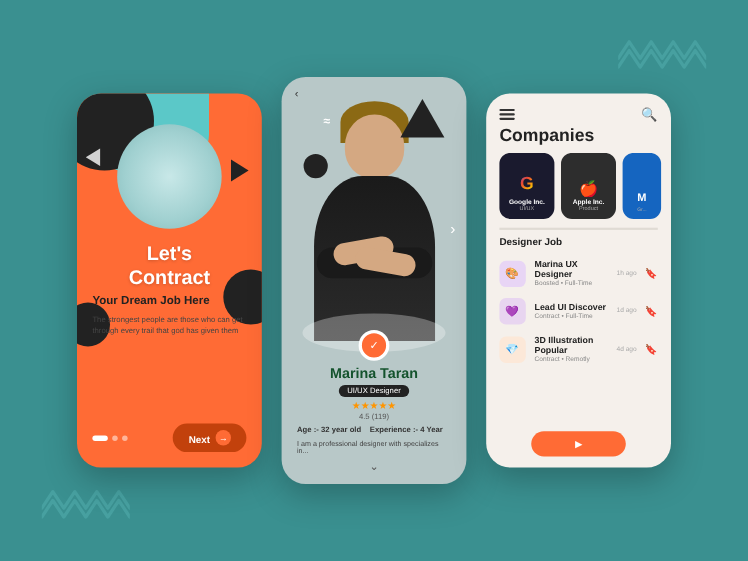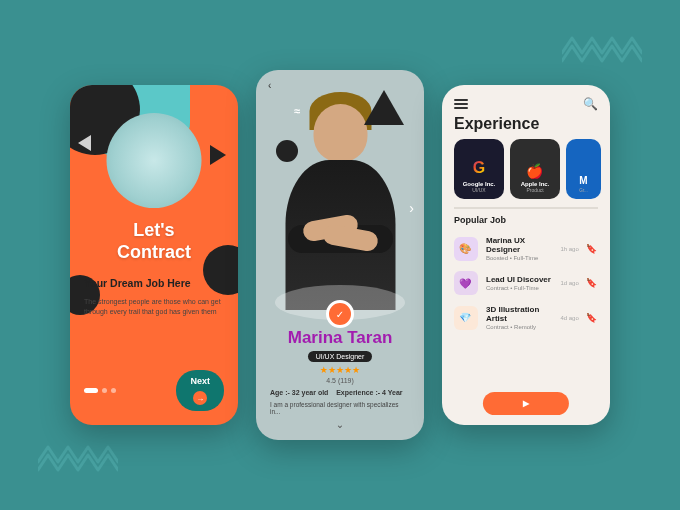--- a/index.html
+++ b/index.html
@@ -100,21 +100,21 @@
       font-weight: 700;
       color: white;
       text-align: center;
       line-height: 1.2;
       text-shadow: 0 1px 3px rgba(0,0,0,0.2);
     }
     .phone1-subtitle {
       font-size: 10.5px;
       font-weight: 700;
       color: #222;
-      margin-top: 14px;
+      margin-top: 4px;
       text-align: left;
       line-height: 1.3;
     }
     .phone1-desc {
       font-size: 7px;
       color: #444;
       margin-top: 6px;
       line-height: 1.4;
     }
 
@@ -138,32 +138,31 @@
       height: 5px;
       border-radius: 50%;
       background: rgba(255,255,255,0.5);
     }
     .dot.active {
       background: white;
       width: 14px;
       border-radius: 3px;
     }
     .phone1-next-btn {
-      background: #0f766e;
+      background: #c2410c;
       color: white;
       border: none;
       border-radius: 20px;
       padding: 6px 14px;
       font-size: 9px;
       display: flex;
-      align-items: center;
+      align-items: flex-end;
       gap: 5px;
       cursor: pointer;
       font-weight: 600;
-      flex-direction: column;
     }
     .arrow-right {
       width: 14px;
       height: 14px;
       background: #ff6b35;
       border-radius: 50%;
       display: flex;
       align-items: center;
       justify-content: center;
       font-size: 8px;
@@ -259,23 +258,23 @@
 
     .phone2-info {
       position: absolute;
       bottom: 10px;
       left: 0;
       right: 0;
       padding: 0 14px;
       z-index: 5;
     }
     .phone2-name {
-      font-size: 17px;
+      font-size: 13px;
       font-weight: 700;
-      color: #a21caf;
+      color: #14532d;
       text-align: center;
     }
     .phone2-role-badge {
       background: #222;
       color: white;
       font-size: 7px;
       padding: 2px 8px;
       border-radius: 10px;
       display: inline-block;
       margin: 4px auto;
@@ -555,42 +554,42 @@
   <div class="phone3">
     <div class="phone3-header">
       <div class="hamburger-icon">
         <div class="hamburger-line"></div>
         <div class="hamburger-line"></div>
         <div class="hamburger-line"></div>
       </div>
       <div style="font-size:12px;color:#333;">🔍</div>
     </div>
 
-    <div class="phone3-title">Experience</div>
+    <div class="phone3-title">Companies</div>
 
     <div class="companies-row">
       <div class="company-card google">
         <div class="company-logo" style="color:white;font-weight:700;font-size:16px;background:linear-gradient(135deg,#4285f4,#ea4335,#fbbc05,#34a853);-webkit-background-clip:text;-webkit-text-fill-color:transparent;padding:2px;">G</div>
         <div class="company-name">Google Inc.</div>
         <div class="company-type">UI/UX</div>
       </div>
       <div class="company-card apple">
         <div class="company-logo" style="color:white;font-size:14px;">🍎</div>
         <div class="company-name">Apple Inc.</div>
         <div class="company-type">Product</div>
       </div>
       <div class="company-card other" style="background:#1565c0;width:35px;">
         <div class="company-logo" style="color:white;font-size:10px;font-weight:700;">M</div>
         <div class="company-type" style="font-size:4.5px;">Gr...</div>
       </div>
     </div>
 
     <div class="phone3-divider"></div>
 
-    <div class="popular-label">Popular Job</div>
+    <div class="popular-label">Designer Job</div>
 
     <div class="job-item">
       <div class="job-icon purple">🎨</div>
       <div class="job-info">
         <div class="job-title">Marina UX Designer</div>
         <div class="job-tags">Boosted  •  Full-Time</div>
       </div>
       <div class="job-time">1h ago</div>
       <div class="bookmark-icon">🔖</div>
     </div>
@@ -601,21 +600,21 @@
         <div class="job-title">Lead UI Discover</div>
         <div class="job-tags">Contract  •  Full-Time</div>
       </div>
       <div class="job-time">1d ago</div>
       <div class="bookmark-icon">🔖</div>
     </div>
 
     <div class="job-item">
       <div class="job-icon orange" style="background:#fce8d8;">💎</div>
       <div class="job-info">
-        <div class="job-title">3D Illustration Artist</div>
+        <div class="job-title">3D Illustration Popular</div>
         <div class="job-tags">Contract  •  Remotly</div>
       </div>
       <div class="job-time">4d ago</div>
       <div class="bookmark-icon">🔖</div>
     </div>
 
     <button class="phone3-bottom-btn">
       <span>▶</span>
     </button>
   </div>

